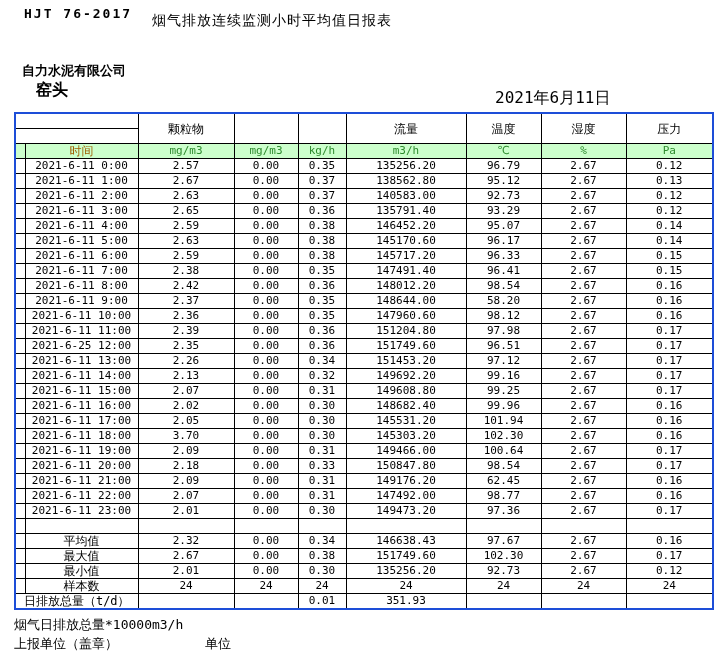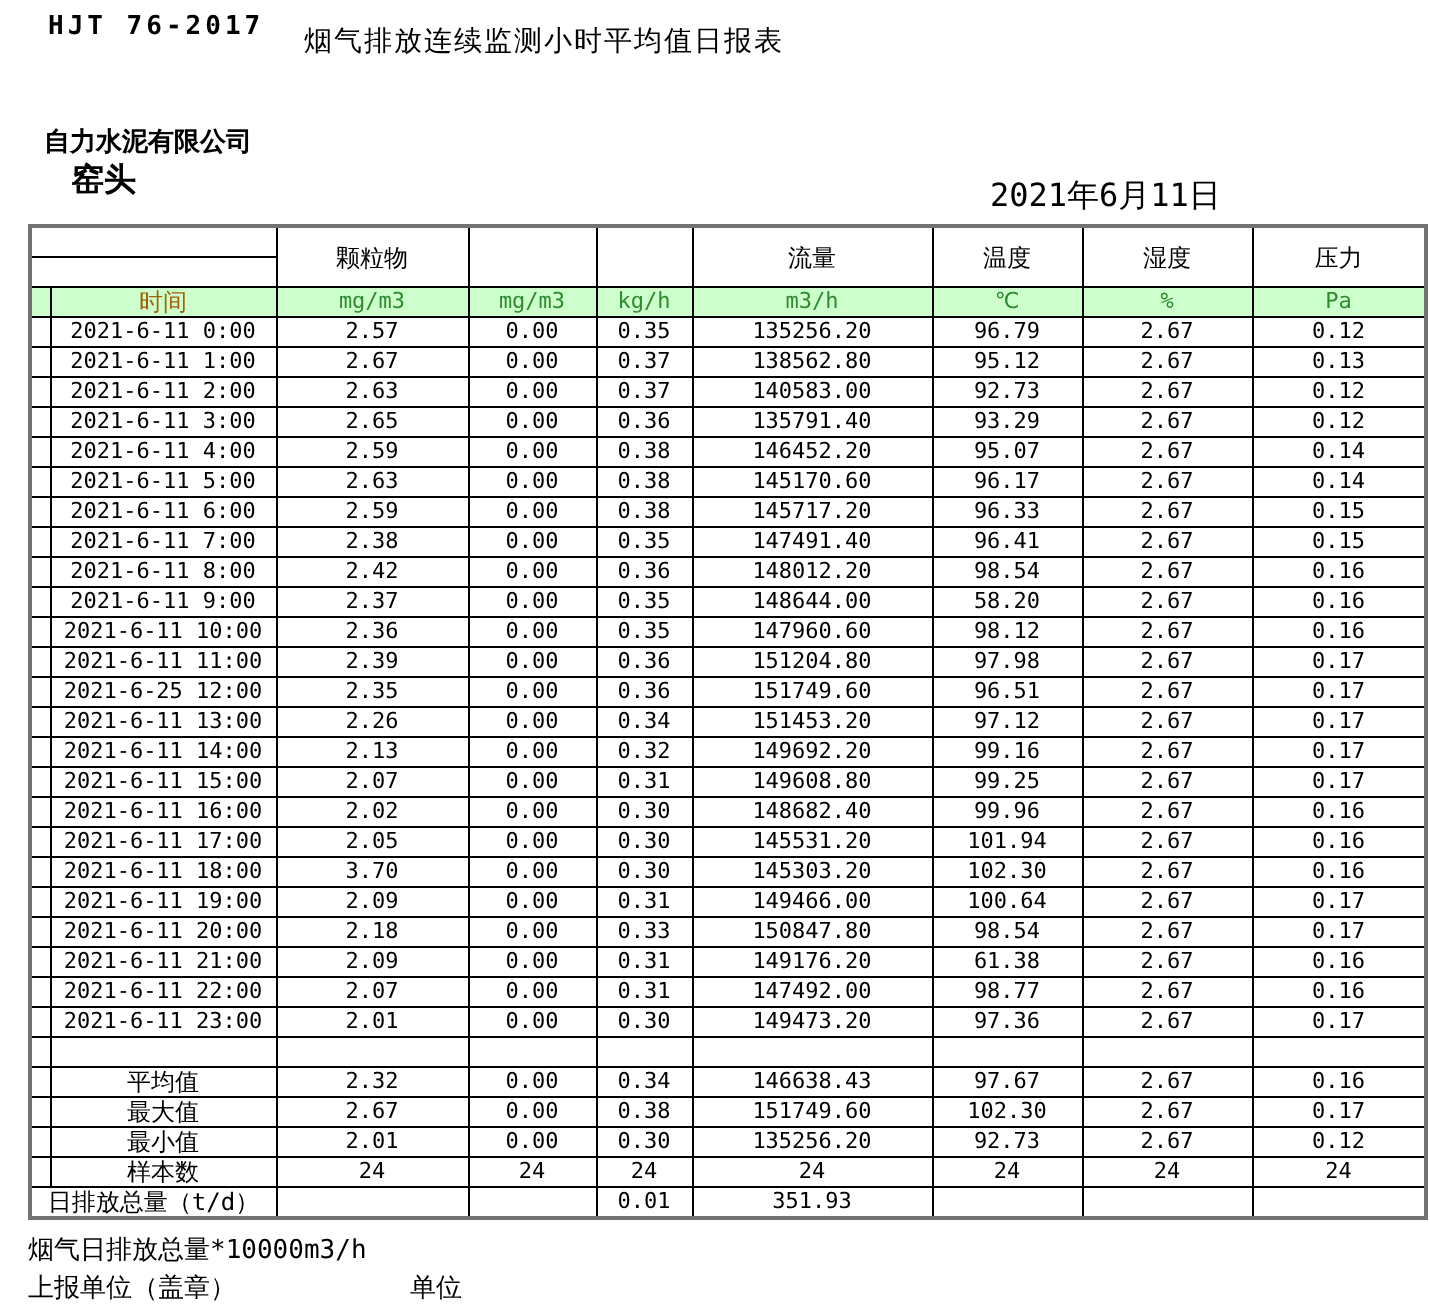--- a/index.html
+++ b/index.html
@@ -11,21 +11,21 @@
   .abs { position:absolute; white-space:nowrap; }
   #std       { left:24px;  top:6px;  font-weight:bold; font-size:13px; letter-spacing:2px; }
   #title     { left:152px; top:12px; font-weight:normal; font-size:14px; letter-spacing:1px; }
   #company   { left:22px;  top:62px; font-weight:bold; font-size:13px; }
   #station   { left:36px;  top:80px; font-weight:bold; font-size:16px; }
   #date      { left:495px; top:62px; font-size:16px;margin-top:26px; }
 
   table#report {
     position:absolute; left:14px; top:112px; width:700px;
     border-collapse:collapse; table-layout:fixed;
-    border:2px solid #737373; font-size:11px;
+    border:2px solid #1d4ed8; font-size:11px;
   }
   #report td, #report th {
     border:1px solid #000; padding:0; margin:0;
     text-align:center; vertical-align:middle;
     height:14px; line-height:14px; font-weight:normal;
     overflow:hidden; white-space:nowrap;
   }
   #report thead th.grp { font-size:12px; }
   tr.unit td, tr.unit th { background:#ccffcc; height:16px; line-height:16px; }
   tr.unit th.time-h { font-size:12px; color:#a16207; }
@@ -318,21 +318,21 @@
         <td>2.67</td>
         <td>0.17</td>
       </tr>
       <tr>
         <td></td>
         <td>2021-6-11 21:00</td>
         <td>2.09</td>
         <td>0.00</td>
         <td>0.31</td>
         <td>149176.20</td>
-        <td>61.38</td>
+        <td>62.45</td>
         <td>2.67</td>
         <td>0.16</td>
       </tr>
       <tr>
         <td></td>
         <td>2021-6-11 22:00</td>
         <td>2.07</td>
         <td>0.00</td>
         <td>0.31</td>
         <td>147492.00</td>

